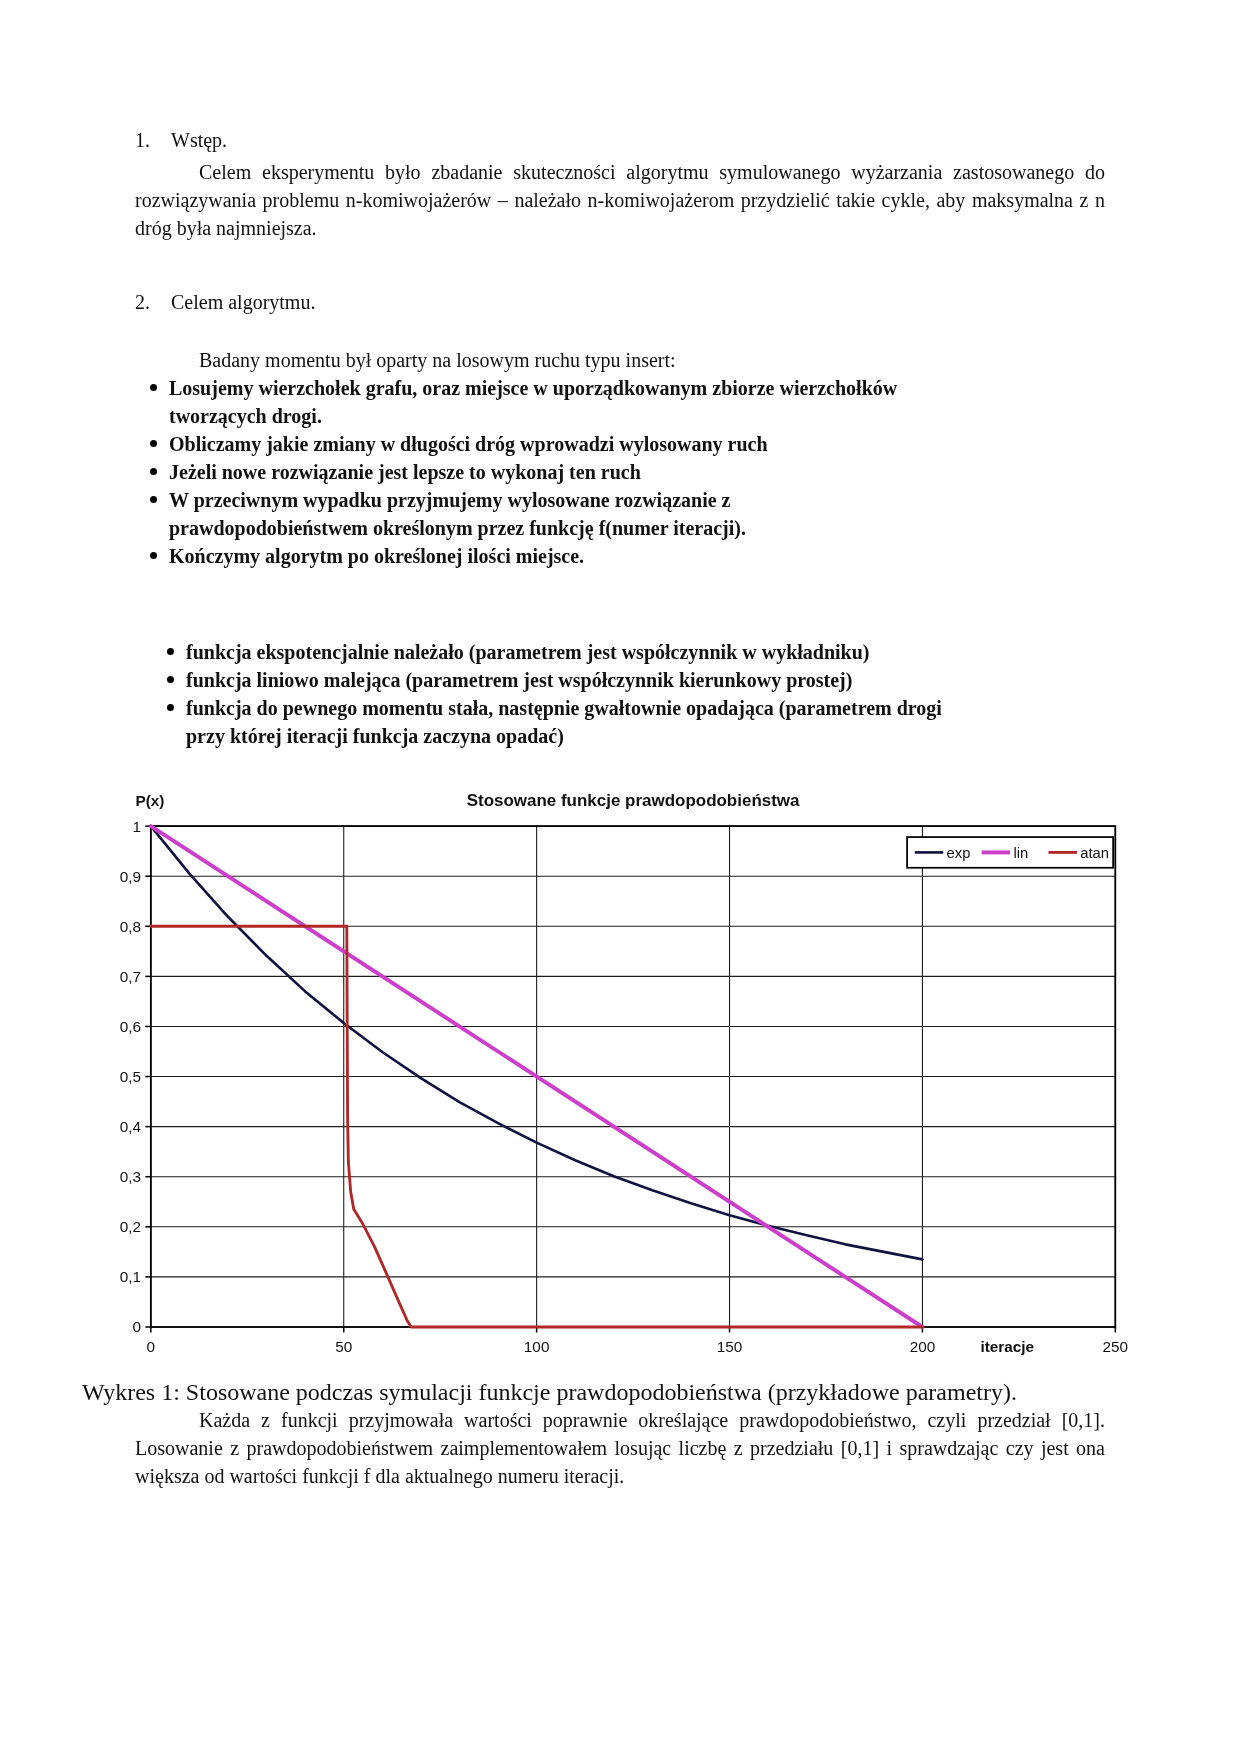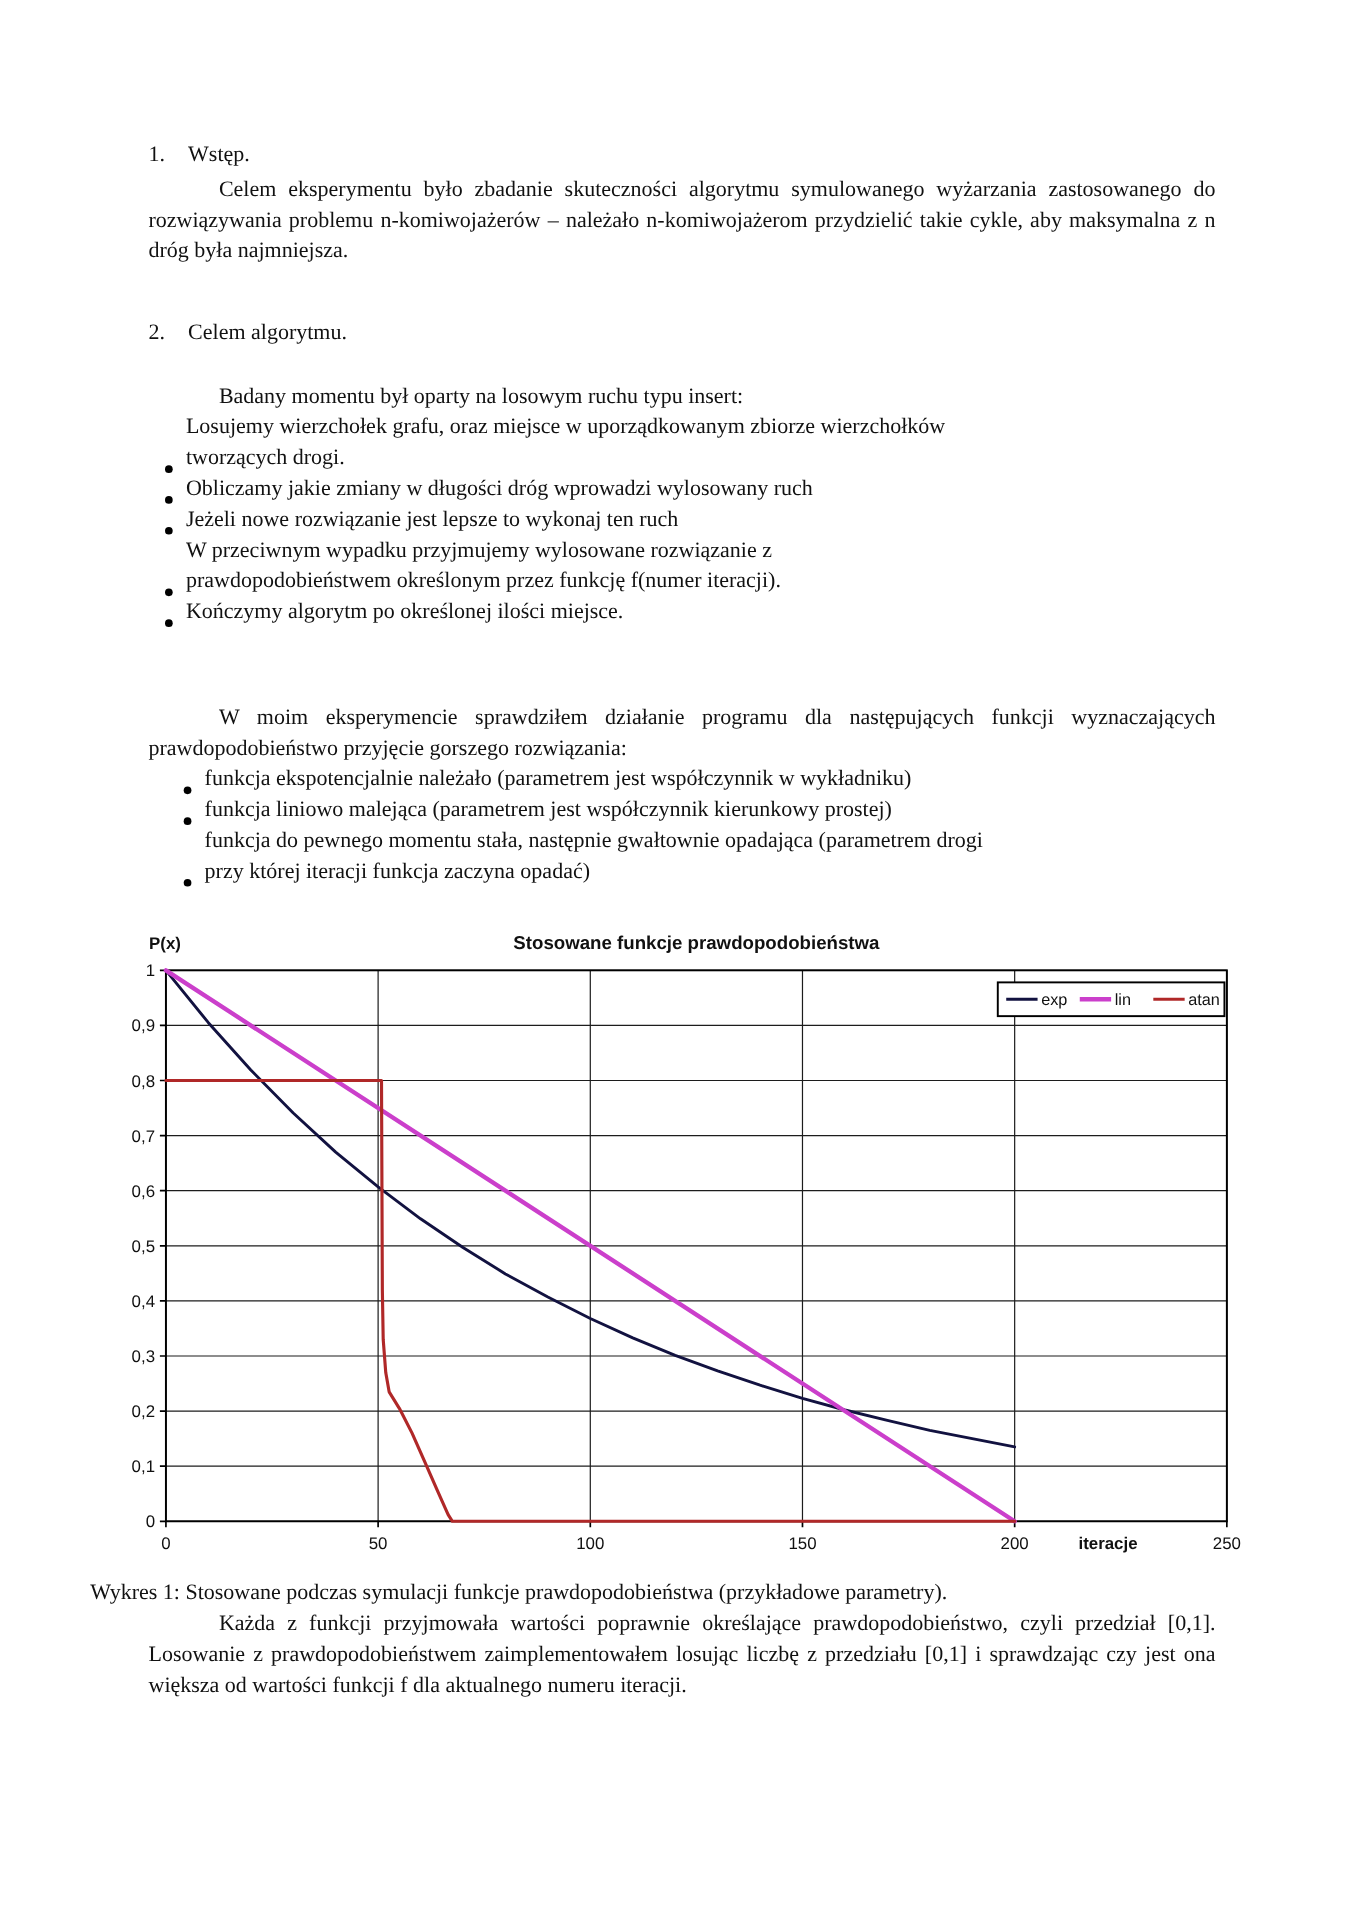--- a/index.html
+++ b/index.html
@@ -11,32 +11,32 @@
   .page{padding:126px 135px 0 135px;font-size:20px;line-height:28px;}
   .heading{display:flex;margin:0 0 4px 0;}
   .heading .num{width:36px;flex:0 0 36px;}
   p.body-par{margin:0;text-align:justify;}
   p.body-par .first-indent{display:inline-block;width:64px;}
   .lead-par{margin:0;text-indent:64px;}
   .gap-sm{height:26px;}
   .gap-md{height:46px;}
   .gap-lg{height:68px;}
   ul.blist{list-style:none;margin:0;padding:0;}
-  ul.blist li{display:flex;align-items:flex-end;white-space:pre-line;}
+  ul.blist li{display:flex;align-items:flex-start;white-space:pre-line;font-weight:bold;}
   ul.blist .marker{
     flex:0 0 auto;width:7px;height:7px;border-radius:50%;
     background:#000;margin:10px 12px 0 0;
   }
   ul.l1{padding-left:15px;}
   ul.l1 li{max-width:815px;}
   ul.l2{padding-left:32px;}
   ul.l2 li{max-width:800px;}
   .chart-wrap{margin-left:-28px;margin-top:30px;}
   .chart-wrap svg{display:block;}
-  .caption{margin:6px 0 0 -53px;font-size:20px;}
+  .caption{margin:6px 0 0 -53px;font-size:24px;}
   .after-caption{margin-top:22px;}
 </style>
 </head>
 <body>
 
 <div class="page">
 
   <div class="heading">
     <span class="num">1.</span>
     <span>Wstęp.</span>
@@ -60,21 +60,20 @@
 tworzących drogi.</span></li>
     <li><span class="marker"></span><span>Obliczamy jakie zmiany w długości dróg wprowadzi wylosowany ruch</span></li>
     <li><span class="marker"></span><span>Jeżeli nowe rozwiązanie jest lepsze to wykonaj ten ruch</span></li>
     <li><span class="marker"></span><span>W przeciwnym wypadku przyjmujemy wylosowane rozwiązanie z
 prawdopodobieństwem określonym przez funkcję f(numer iteracji).</span></li>
     <li><span class="marker"></span><span>Kończymy algorytm po określonej ilości miejsce.</span></li>
   </ul>
 
   <div class="gap-lg"></div>
 
-  <p class="body-par"><span class="first-indent"></span><span>W moim eksperymencie sprawdziłem działanie programu dla następujących funkcji wyznaczających prawdopodobieństwo przyjęcie gorszego rozwiązania:</span></p>
 
   <ul class="blist l2">
     <li><span class="marker"></span><span>funkcja ekspotencjalnie należało (parametrem jest współczynnik w wykładniku)</span></li>
     <li><span class="marker"></span><span>funkcja liniowo malejąca (parametrem jest współczynnik kierunkowy prostej)</span></li>
     <li><span class="marker"></span><span>funkcja do pewnego momentu stała, następnie gwałtownie opadająca (parametrem drogi
 przy której iteracji funkcja zaczyna opadać)</span></li>
   </ul>
 
   <div class="chart-wrap">
     <svg id="chart-svg" width="1096" height="592" viewBox="0 0 1000 540">

